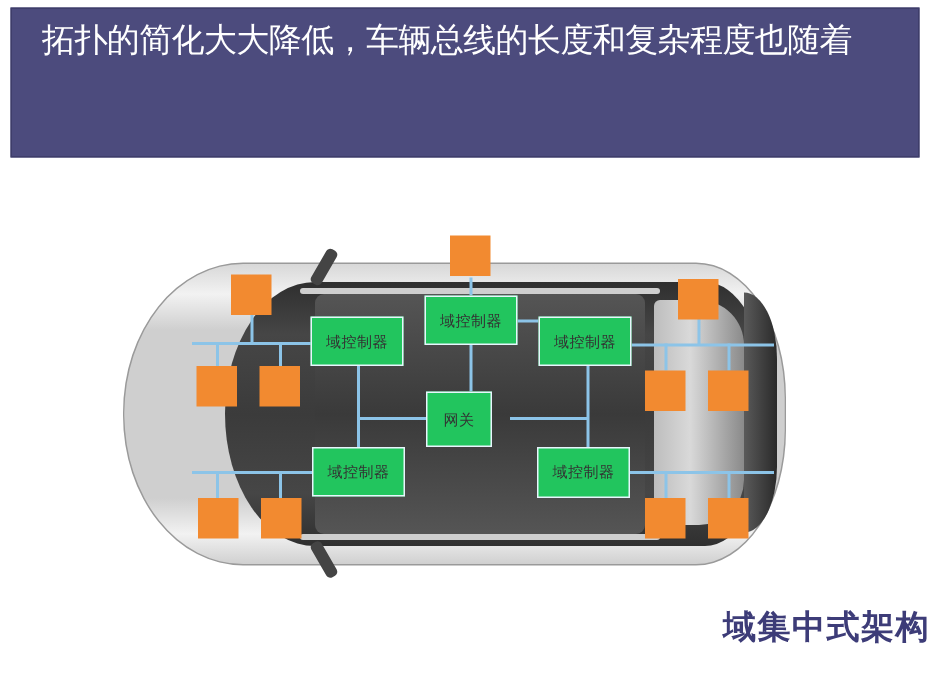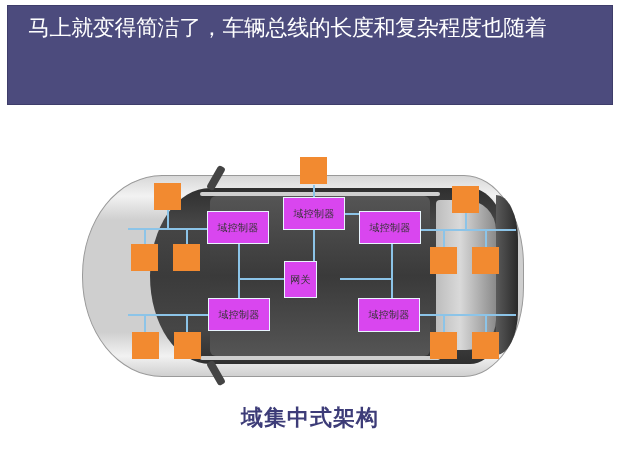--- a/index.html
+++ b/index.html
@@ -50,36 +50,36 @@
   }
 
   
   .wire { position:absolute; background:#8cc4e8; }
 
   
   .ecu {
     position:absolute; width:27px; height:27px; background:#f28a30;
   }
   .ctrl {
-    position:absolute; background:#d946ef; border:1px solid #e8f5fd;
+    position:absolute; background:#22c55e; border:1px solid #e8f5fd;
     box-sizing:border-box;
     font-size:10px; color:#333; display:flex; align-items:center; justify-content:center;
     letter-spacing:0.3px;
   }
 
   .caption {
-    position:absolute; left:0; top:403px; width:620px; text-align:center;
+    position:absolute; left:0; top:403px; width:620px; text-align:right;
     font-size:22px; font-weight:bold; color:#3d3c78; letter-spacing:1px;
   }
 </style>
 </head>
 <body>
 
 <div class="banner">
-  <span class="line">马上就变得简洁了，车辆总线的长度和复杂程度也随着</span>
+  <span class="line">拓扑的简化大大降低，车辆总线的长度和复杂程度也随着</span>
 </div>
 
 <div>
   <div class="car-body"></div>
   <div class="car-cabin"></div>
   <div class="roof"></div>
   <div class="roof-rail" style="left:200px;top:192px;width:240px;"></div>
   <div class="roof-rail" style="left:200px;top:356px;width:240px;"></div>
   <div class="rear-glass"></div>
   <div class="tail-edge"></div>
@@ -132,15 +132,15 @@
   <div class="ecu" style="left:472px;top:247px;"></div>
   <div class="ecu" style="left:430px;top:332px;"></div>
   <div class="ecu" style="left:472px;top:332px;"></div>
 </div>
 
 <div class="ctrl" style="left:207px;top:211px;width:62px;height:33px;">域控制器</div>
 <div class="ctrl" style="left:283px;top:197px;width:62px;height:33px;">域控制器</div>
 <div class="ctrl" style="left:208px;top:298px;width:62px;height:33px;">域控制器</div>
 <div class="ctrl" style="left:359px;top:211px;width:62px;height:33px;">域控制器</div>
 <div class="ctrl" style="left:358px;top:298px;width:62px;height:34px;">域控制器</div>
-<div class="ctrl" style="left:284px;top:261px;width:33px;height:37px;text-align:center;">网关</div>
+<div class="ctrl" style="left:284px;top:261px;width:44px;height:37px;text-align:center;">网关</div>
 
 <div class="caption">域集中式架构</div>
 
 </body></html>

